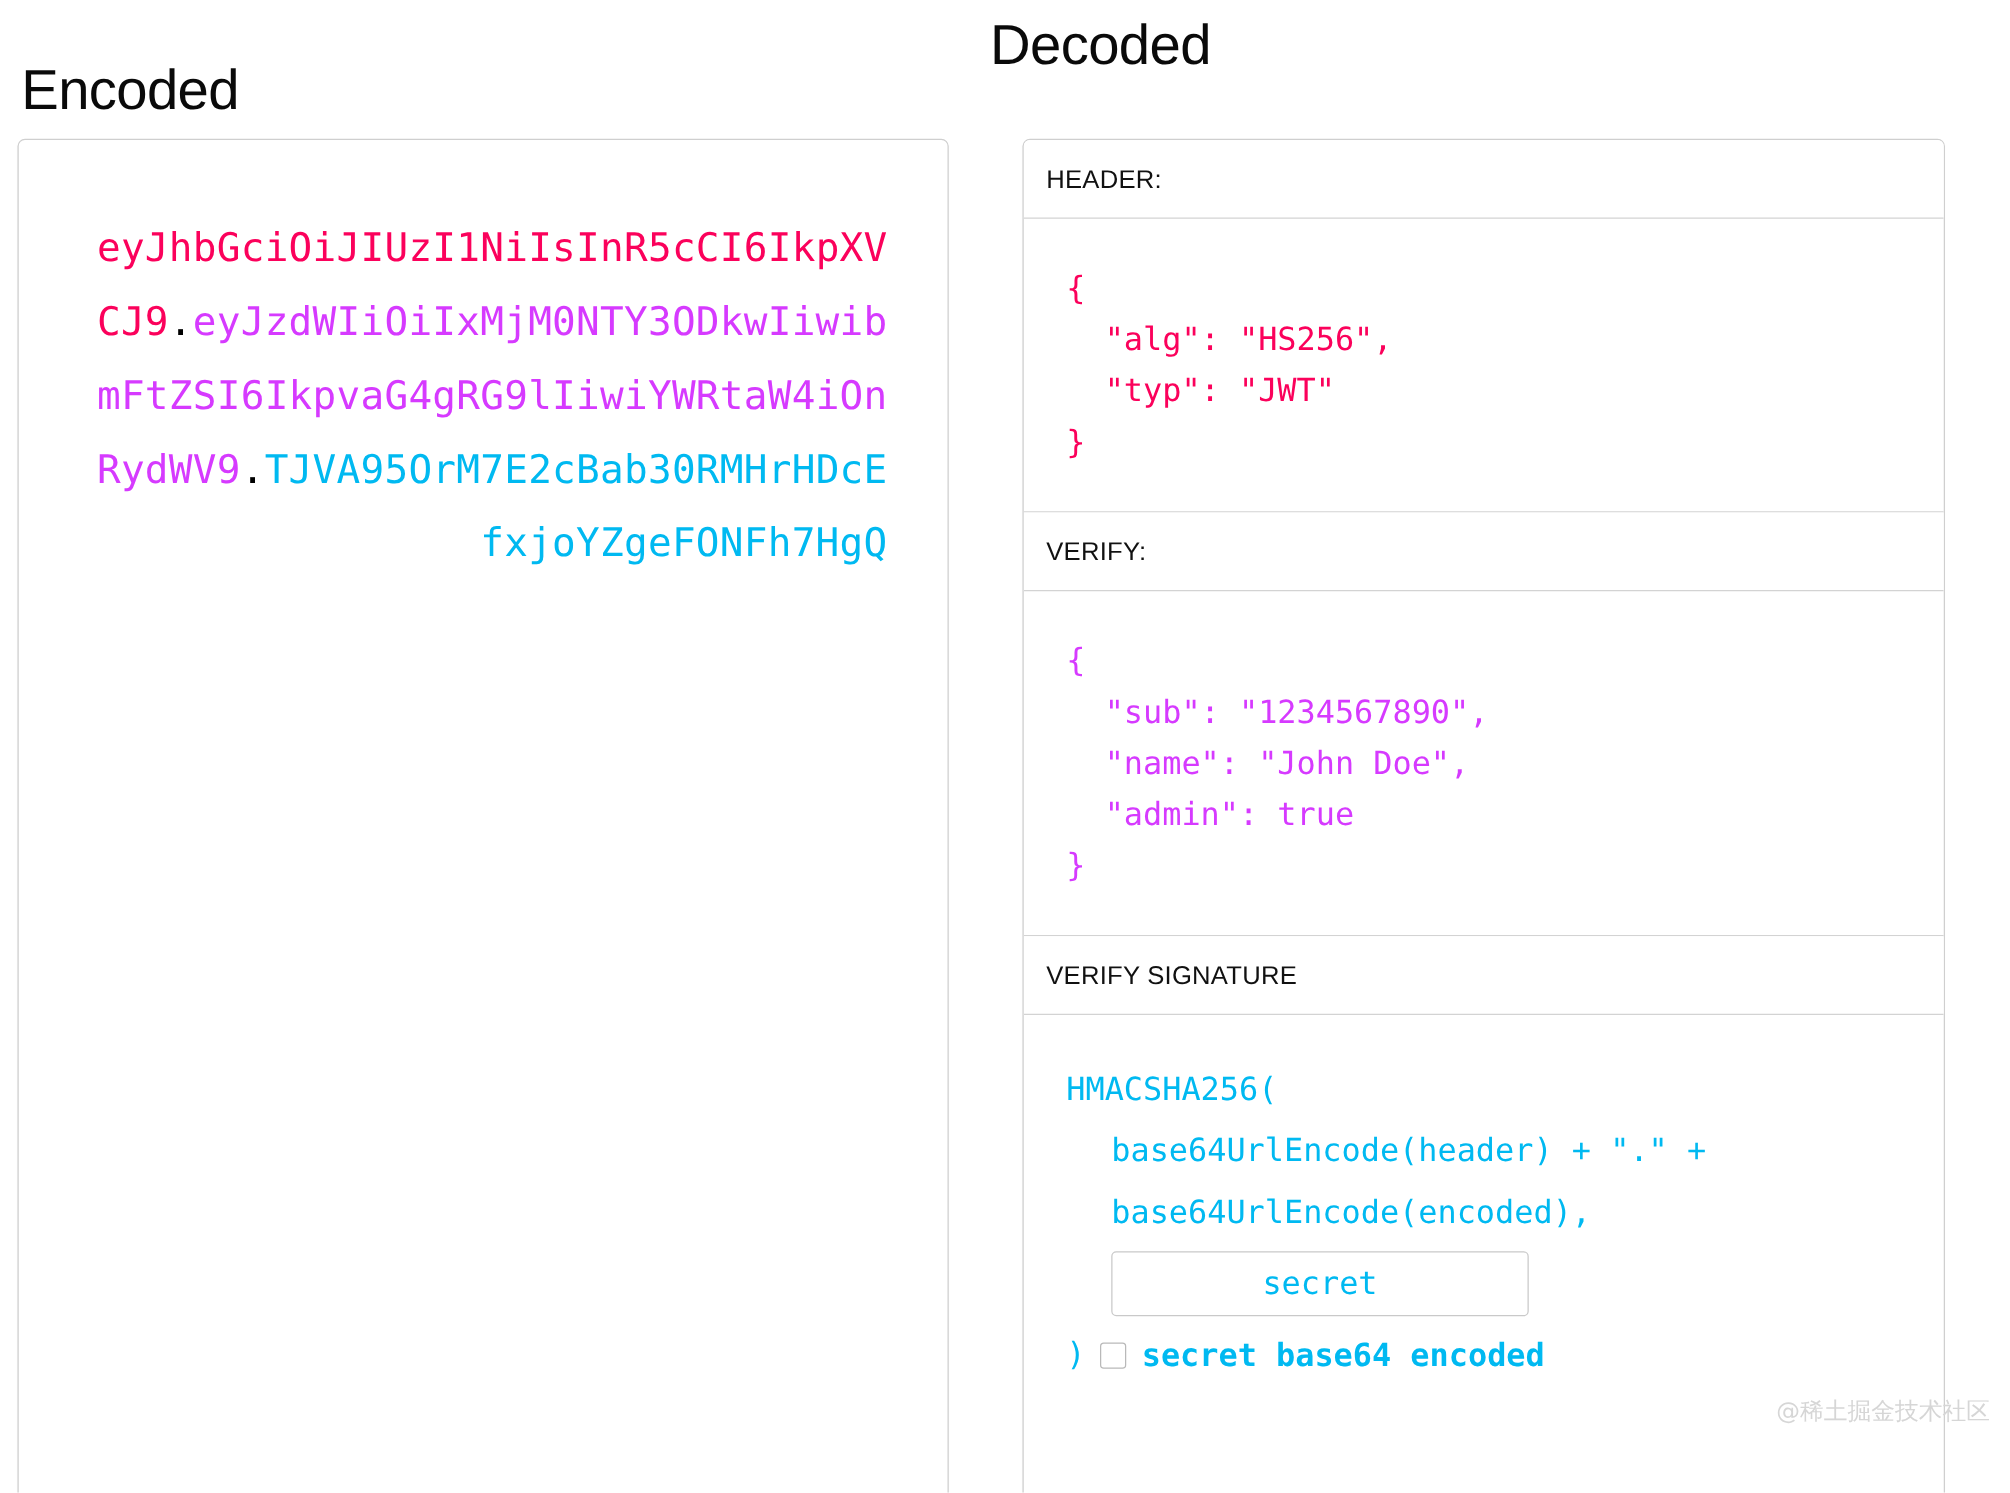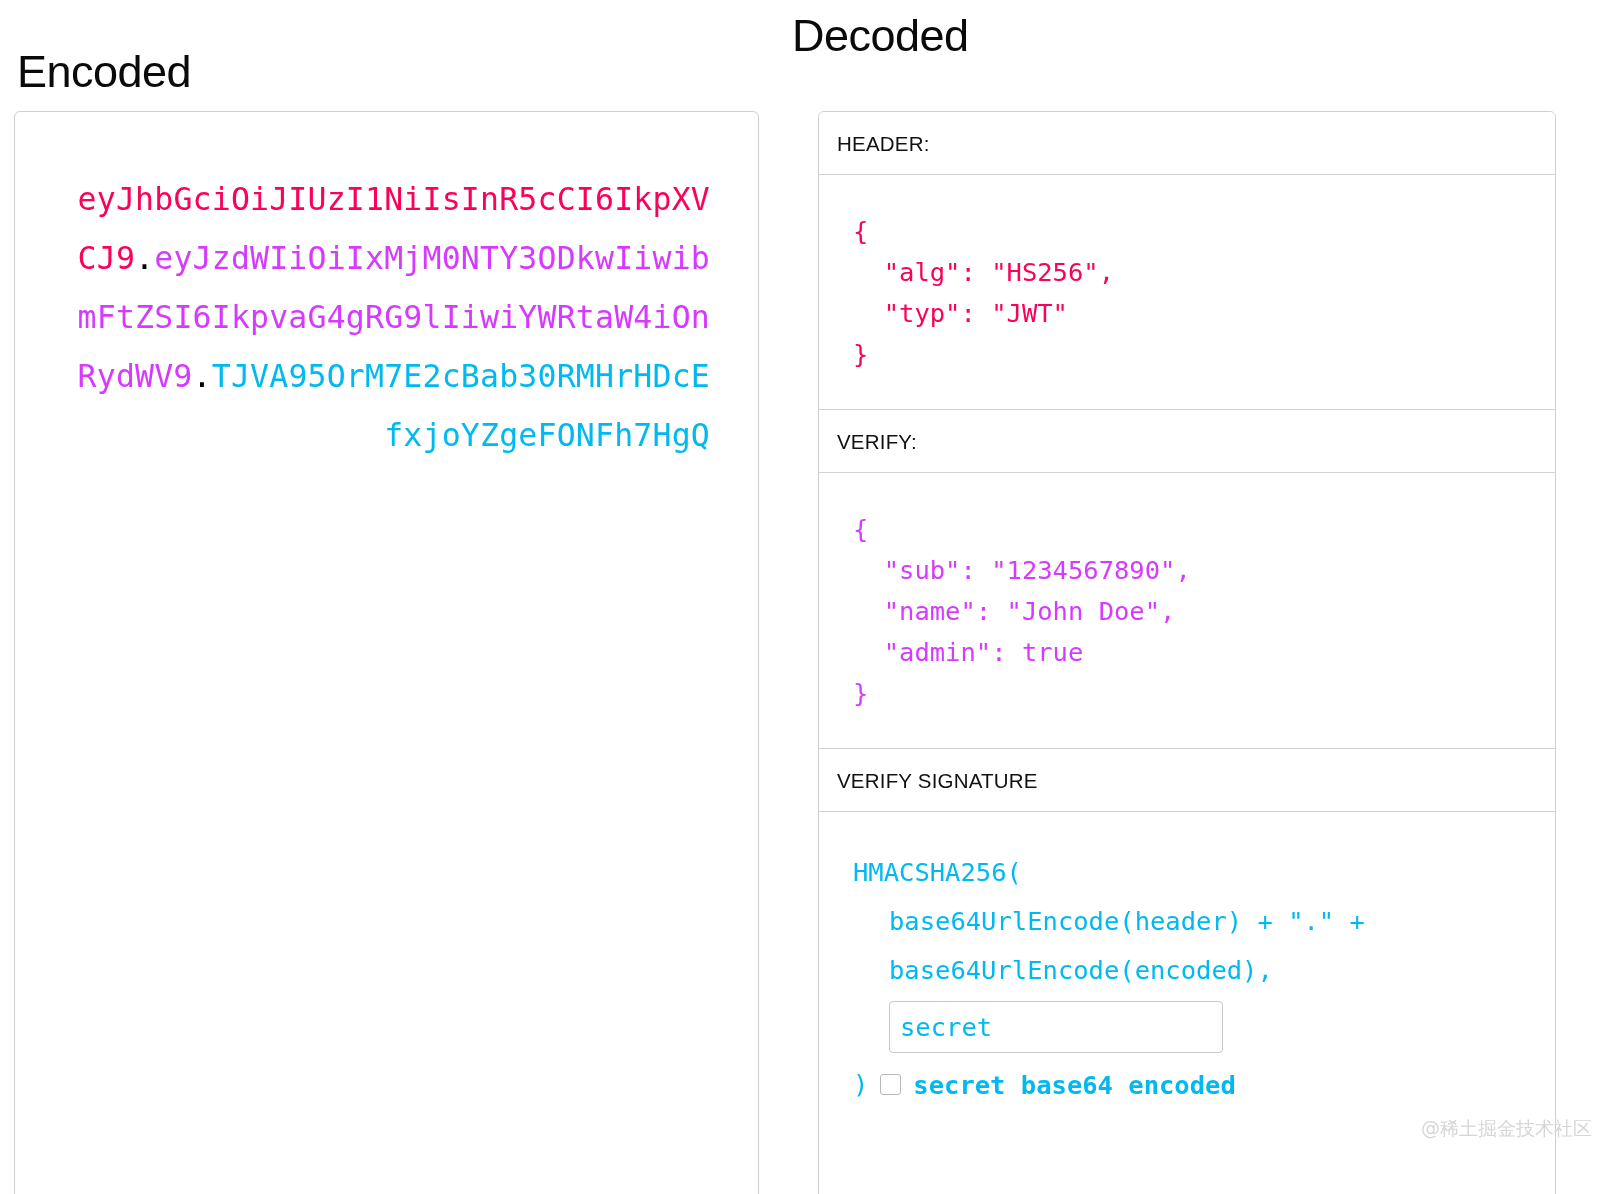--- a/index.html
+++ b/index.html
@@ -100,20 +100,21 @@
     height: 52px;
     margin: 6px 0 7px 36px;
     padding: 0 10px;
     border: 1px solid #c9c9c9;
     border-radius: 4px;
     background: #fff;
     font-family: "DejaVu Sans Mono", monospace;
     font-size: 25.5px;
     color: #00b9f1;
     outline: none;
+    text-align: center;
   }
   .secret-input::placeholder { color: #00b9f1; opacity: 1; }
 
   .checkbox-row {
     display: flex;
     align-items: center;
     font-family: "DejaVu Sans Mono", monospace;
     font-size: 25.5px;
     line-height: 40px;
     color: #00b9f1;

